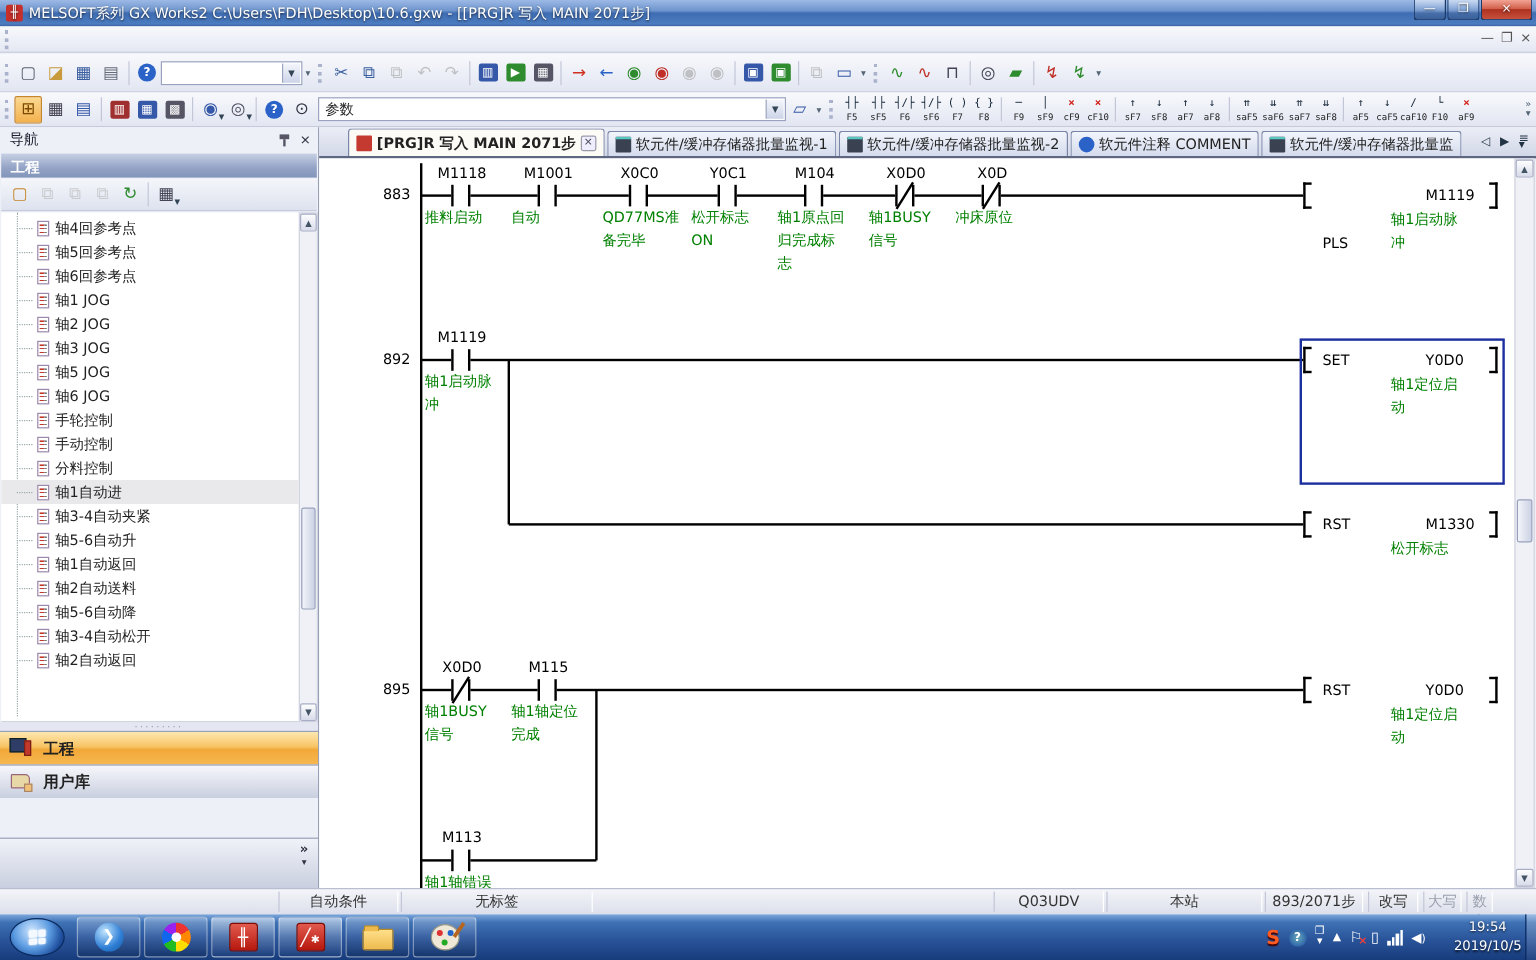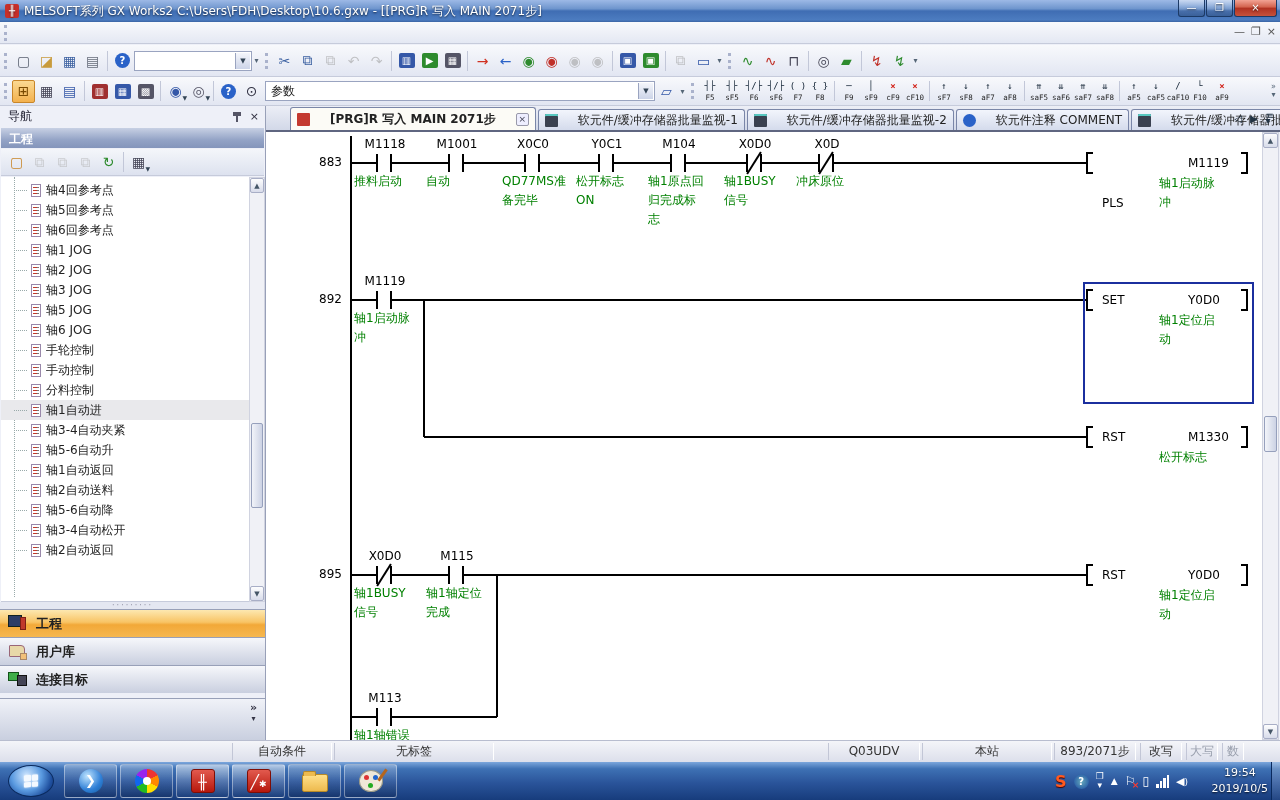--- a/index.html
+++ b/index.html
@@ -101,21 +101,21 @@
   .nb-ic .mon1{position:absolute;left:0;top:1px;width:11px;height:9px;background:#3fae49;border:1px solid #14521a;}
   .nb-ic .mon2{position:absolute;right:1px;top:4px;width:10px;height:11px;background:#445;border:1px solid #111;}
   .nav-corner{position:absolute;left:0;right:0;bottom:0;top:592px;background:linear-gradient(#f0f2f8,#c9cfdf);
     border-top:1px solid #98a0b8;}
   .nav-corner .mm{position:absolute;right:8px;top:4px;color:#334;font-weight:bold;font-size:11px;line-height:10px;text-align:center;}
 
   
   .tabbar{position:absolute;left:266px;top:106px;right:0;height:26px;display:flex;align-items:flex-end;
     padding-left:24px;background:linear-gradient(#eceef6,#d2d8e8);border-bottom:2px solid #5f6680;}
   .tab{height:21px;margin-right:2px;border:1px solid #7a86a8;border-bottom:none;border-radius:3px 3px 0 0;
-    background:linear-gradient(#f2f5fc,#d4dbec);display:flex;align-items:center;gap:20px;padding:0 6px;
+    background:linear-gradient(#f2f5fc,#d4dbec);display:flex;align-items:center;gap:4px;padding:0 6px;
     white-space:nowrap;overflow:hidden;flex:none;}
   .tab.active{background:#fcfbf6;font-weight:bold;height:23px;}
   .tab-ic{width:13px;height:13px;flex:none;border-radius:1px;text-align:center;line-height:13px;font-size:8px;color:#fff;}
   .tab-ic.ladder-program{background:#c43a30;font-weight:bold;}
   .tab-ic.device-monitor{background:#3a4150;box-shadow:inset 0 2px 0 #57c7c0;}
   .tab-ic.device-comment{background:#2a62c8;color:#ffd94a;font-weight:bold;border-radius:50%;}
   .tab-x{width:13px;height:13px;border:1px solid #99a;border-radius:2px;background:#eef;
     line-height:11px;text-align:center;font-size:9px;color:#445;font-weight:normal;}
   .tab-nav{position:absolute;right:4px;top:7px;display:flex;gap:8px;color:#234;font-size:10px;}
 
@@ -593,27 +593,20 @@
         </span>
       <span>工程</span>
     </div>
     <div class="navbtn normal" style="top:531px;">
       <span class="nb-ic">
           <span class="book"></span>
           <span class="hand"></span>
         </span>
       <span>用户库</span>
     </div>
-    <div class="navbtn normal" style="top:559px;">
-      <span class="nb-ic">
-          <span class="mon1"></span>
-          <span class="mon2"></span>
-        </span>
-      <span>连接目标</span>
-    </div>
     <div class="nav-corner">
       <div class="mm"><span>»</span><br><span style="font-size:8px">▾</span></div>
     </div>
   </div>
 
   <div class="tabbar" id="tabbar">
       <div class="tab active">
         <div class="tab-ic ladder-program"></div>
         <div>[PRG]R 写入 MAIN 2071步</div>
         <div class="tab-x">×</div>

